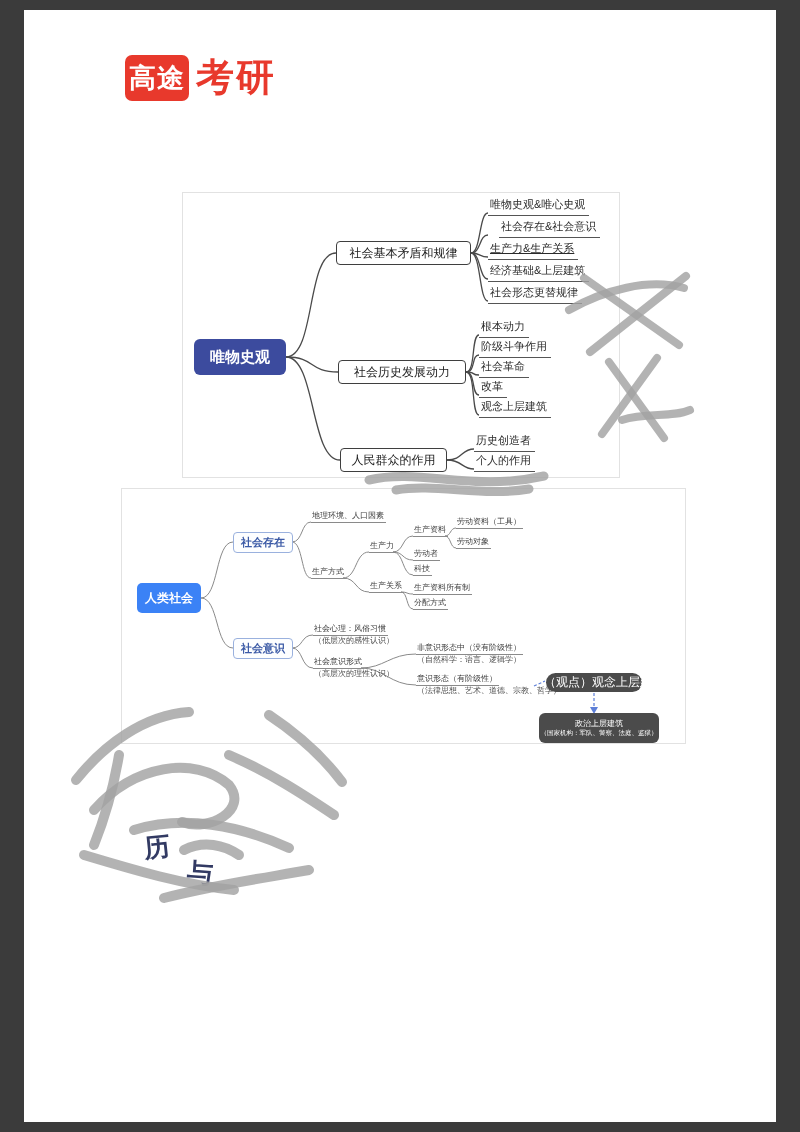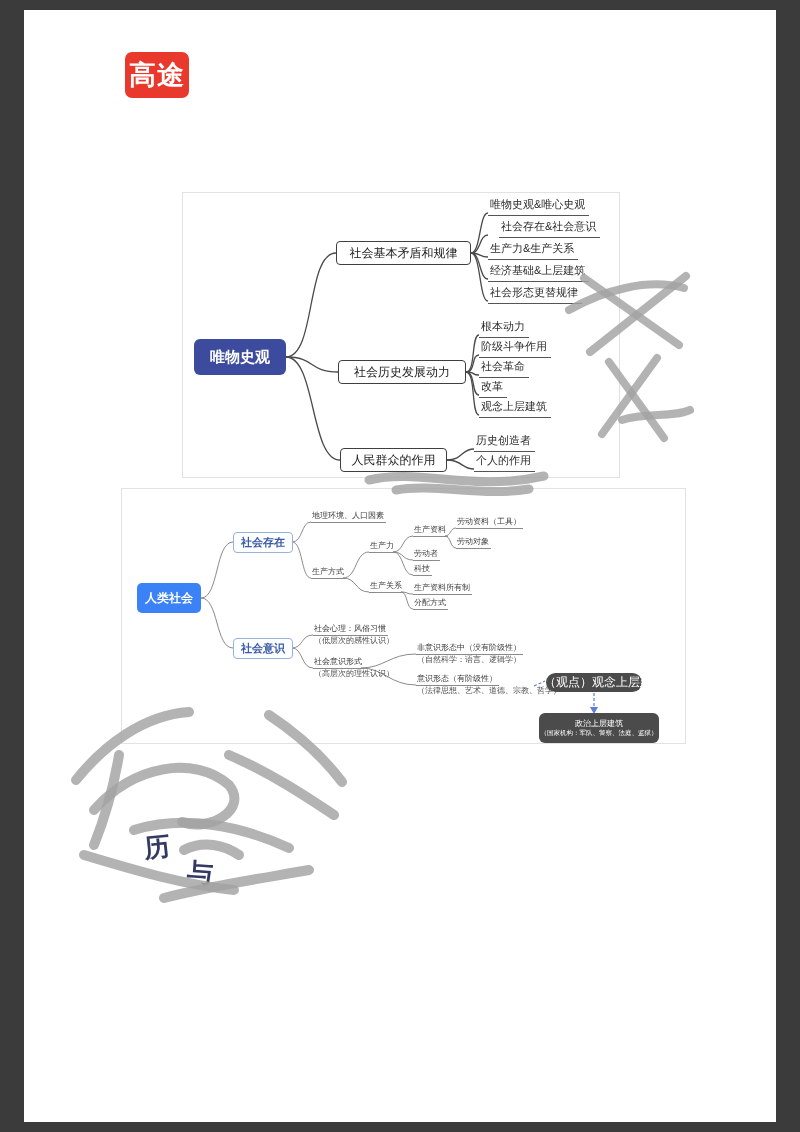--- a/index.html
+++ b/index.html
@@ -51,20 +51,21 @@
   .frag { position:absolute; font-size:26px; font-weight:bold; color:#323a63; z-index:3; }
 </style>
 </head>
 <body>
 
 <div class="stage">
   <div class="paper">
 
     <div class="logo">
       <span class="logo-box">高途</span>
+      <span class="logo-word">考研</span>
     </div>
 
     <div class="map map1">
       <svg class="conn" width="438" height="286" viewBox="0 0 438 286">
         <g stroke="#4a4a4a" stroke-width="1.3">
           <path d="M103,164 C133,164 123,60 153,60"></path>
           <path d="M103,164 C133,164 125,179 155,179"></path>
           <path d="M103,164 C133,164 127,267 157,267"></path>
           <path d="M288,60 C298,60 296,20 305,20"></path>
           <path d="M288,60 C298,60 296,42 305,42"></path>
@@ -82,21 +83,21 @@
       </svg>
 
       <div class="m1-root" style="left:11px;top:146px;width:92px;height:36px;">唯物史观</div>
 
       <div class="m1-branch" style="left:153px;top:48px;width:135px;">社会基本矛盾和规律</div>
       <div class="m1-branch" style="left:155px;top:167px;width:128px;">社会历史发展动力</div>
       <div class="m1-branch" style="left:157px;top:255px;width:107px;">人民群众的作用</div>
 
       <div class="m1-leaf" style="left:305px;top:4px;">唯物史观&amp;唯心史观</div>
       <div class="m1-leaf" style="left:305px;top:26px;margin-left:11px;">社会存在&amp;社会意识</div>
-      <div class="m1-leaf" style="left:305px;top:48px;">生产力&amp;生产关系</div>
+      <div class="m1-leaf" style="left:305px;top:48px;text-decoration:underline;">生产力&amp;生产关系</div>
       <div class="m1-leaf" style="left:305px;top:70px;">经济基础&amp;上层建筑</div>
       <div class="m1-leaf" style="left:305px;top:92px;">社会形态更替规律</div>
 
       <div class="m1-leaf" style="left:296px;top:126px;">根本动力</div>
       <div class="m1-leaf" style="left:296px;top:146px;">阶级斗争作用</div>
       <div class="m1-leaf" style="left:296px;top:166px;">社会革命</div>
       <div class="m1-leaf" style="left:296px;top:186px;">改革</div>
       <div class="m1-leaf" style="left:296px;top:206px;">观念上层建筑</div>
 
       <div class="m1-leaf" style="left:291px;top:240px;">历史创造者</div>

